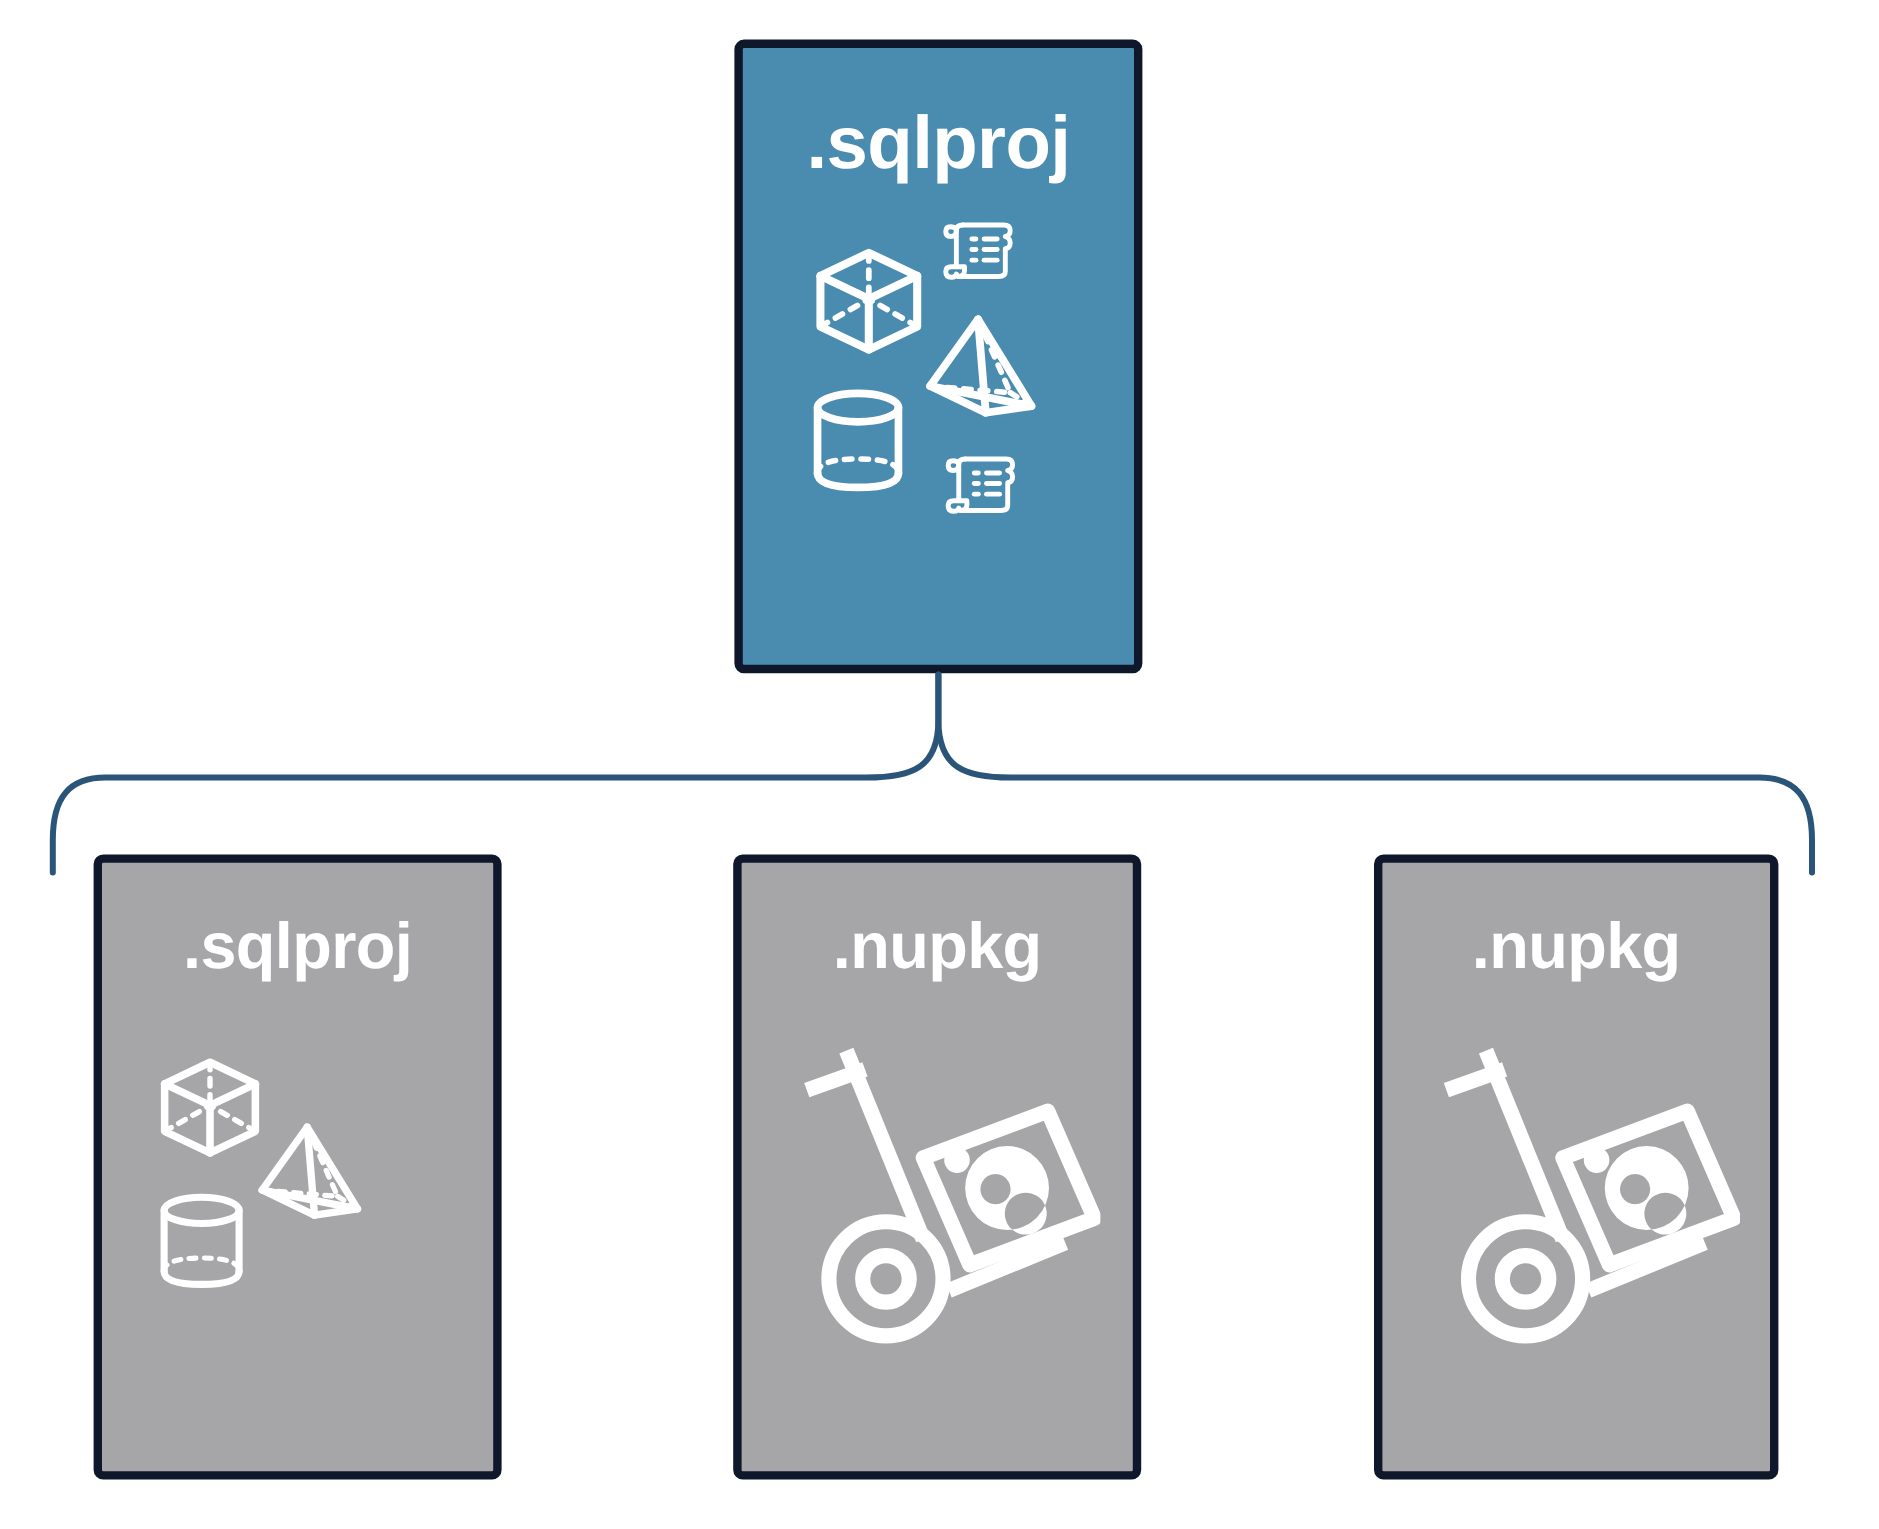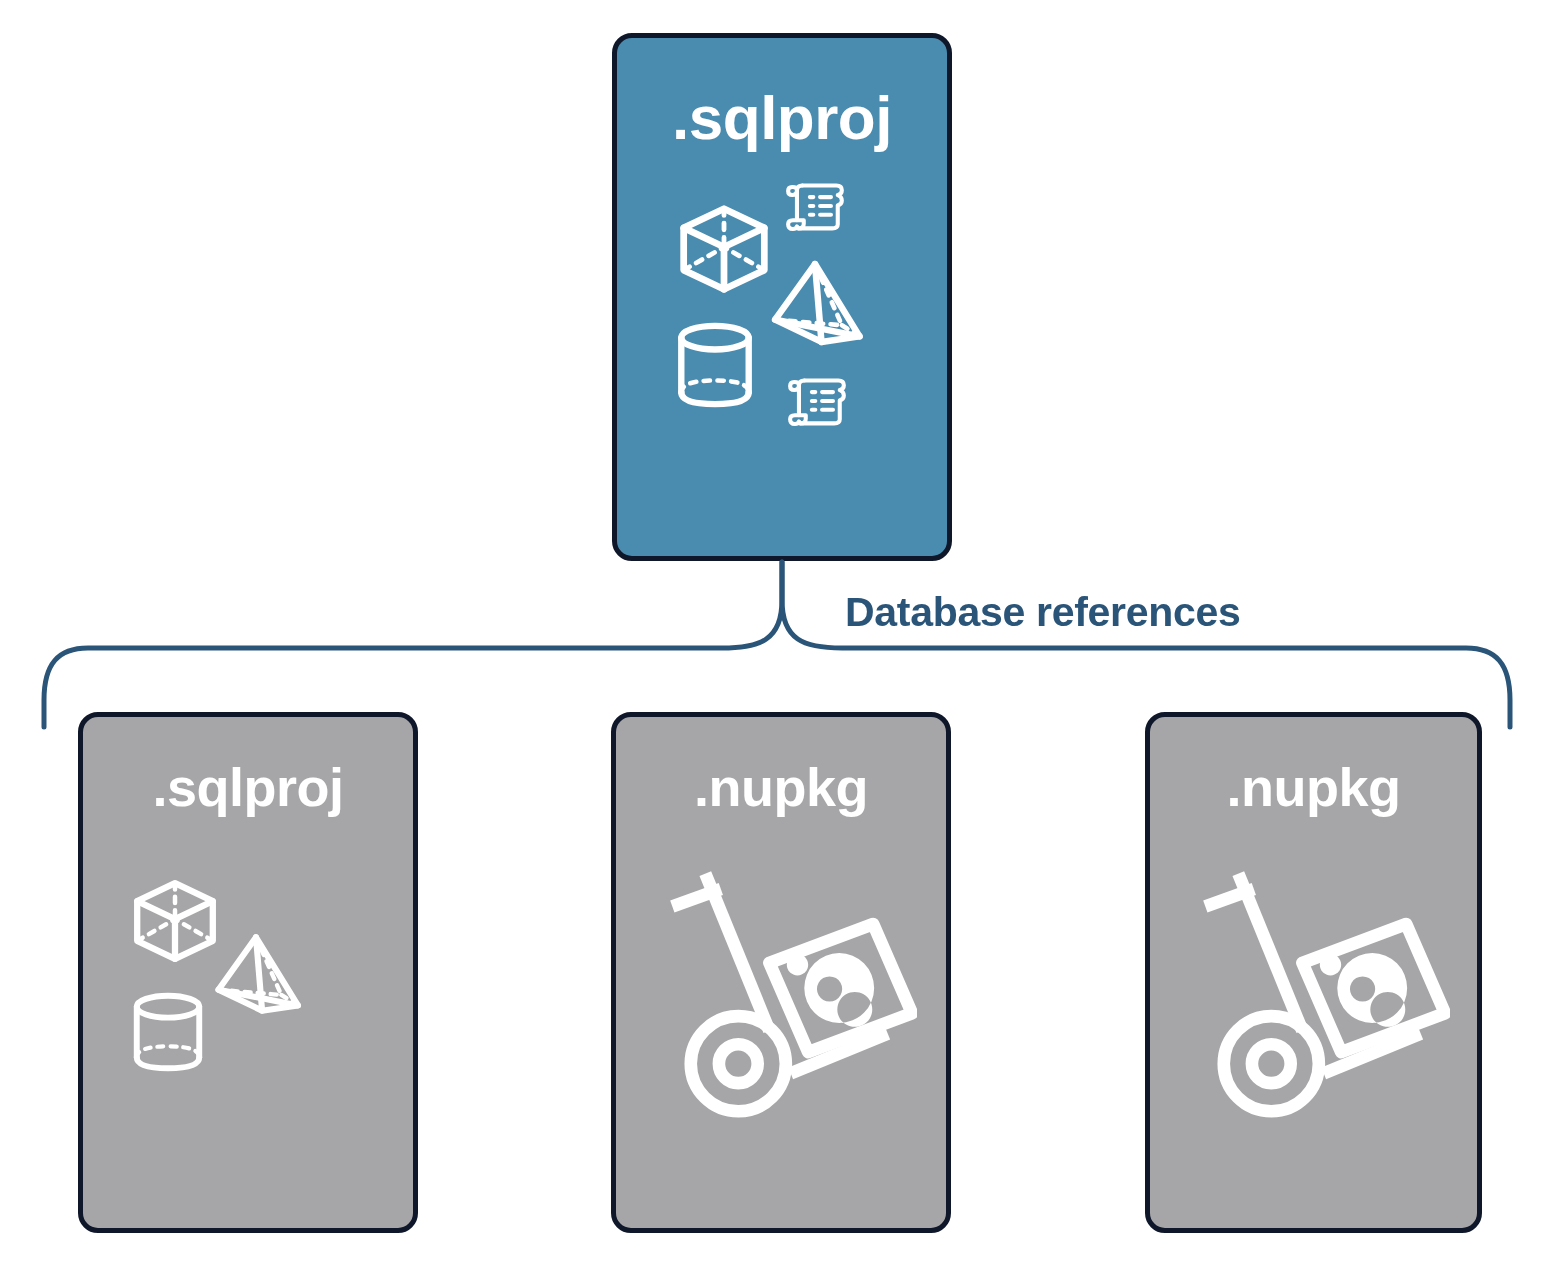--- a/index.html
+++ b/index.html
@@ -16,22 +16,22 @@
   }
   #stage {
     position: absolute;
     left: 0; top: 0;
     width: 1566px;
     height: 1274px;
   }
   .node {
     position: absolute;
     box-sizing: border-box;
-    border: 5px solid #0f172a;
-    border-radius: 20px;
+    border: 7px solid #0f172a;
+    border-radius: 8px;
     display: flex;
     flex-direction: column;
     align-items: center;
   }
   .node-title {
     color: #ffffff;
     font-weight: bold;
     letter-spacing: -0.5px;
     line-height: 1;
     user-select: none;
@@ -195,21 +195,20 @@
              C 58 648 44 664 44 700
              L 44 727" fill="none" stroke="#2a5578" stroke-width="5" stroke-linecap="round"></path>
     <path d="M 782 562
              L 782 600
              C 782 640 804 648 842 648
              L 1466 648
              C 1496 648 1510 664 1510 700
              L 1510 727" fill="none" stroke="#2a5578" stroke-width="5" stroke-linecap="round"></path>
   </svg>
 
-  <div id="edge-label">Database references</div>
 
   <div class="node node-bottom" id="node-sqlproj-ref">
     <div class="node-title">.sqlproj</div>
     <div class="icon-area">
 
       <svg class="svg-icon" style="position:absolute; left:32px; top:42px;" width="90" height="90" viewBox="0 0 100 100">
         <g fill="none" stroke="#ffffff" stroke-width="7" stroke-linejoin="round" stroke-linecap="round">
           <path d="M8 28 L50 8 L92 28 L92 72 L50 92 L8 72 Z"></path>
           <path d="M8 28 L50 48 L92 28"></path>
           <path d="M50 48 L50 92"></path>

